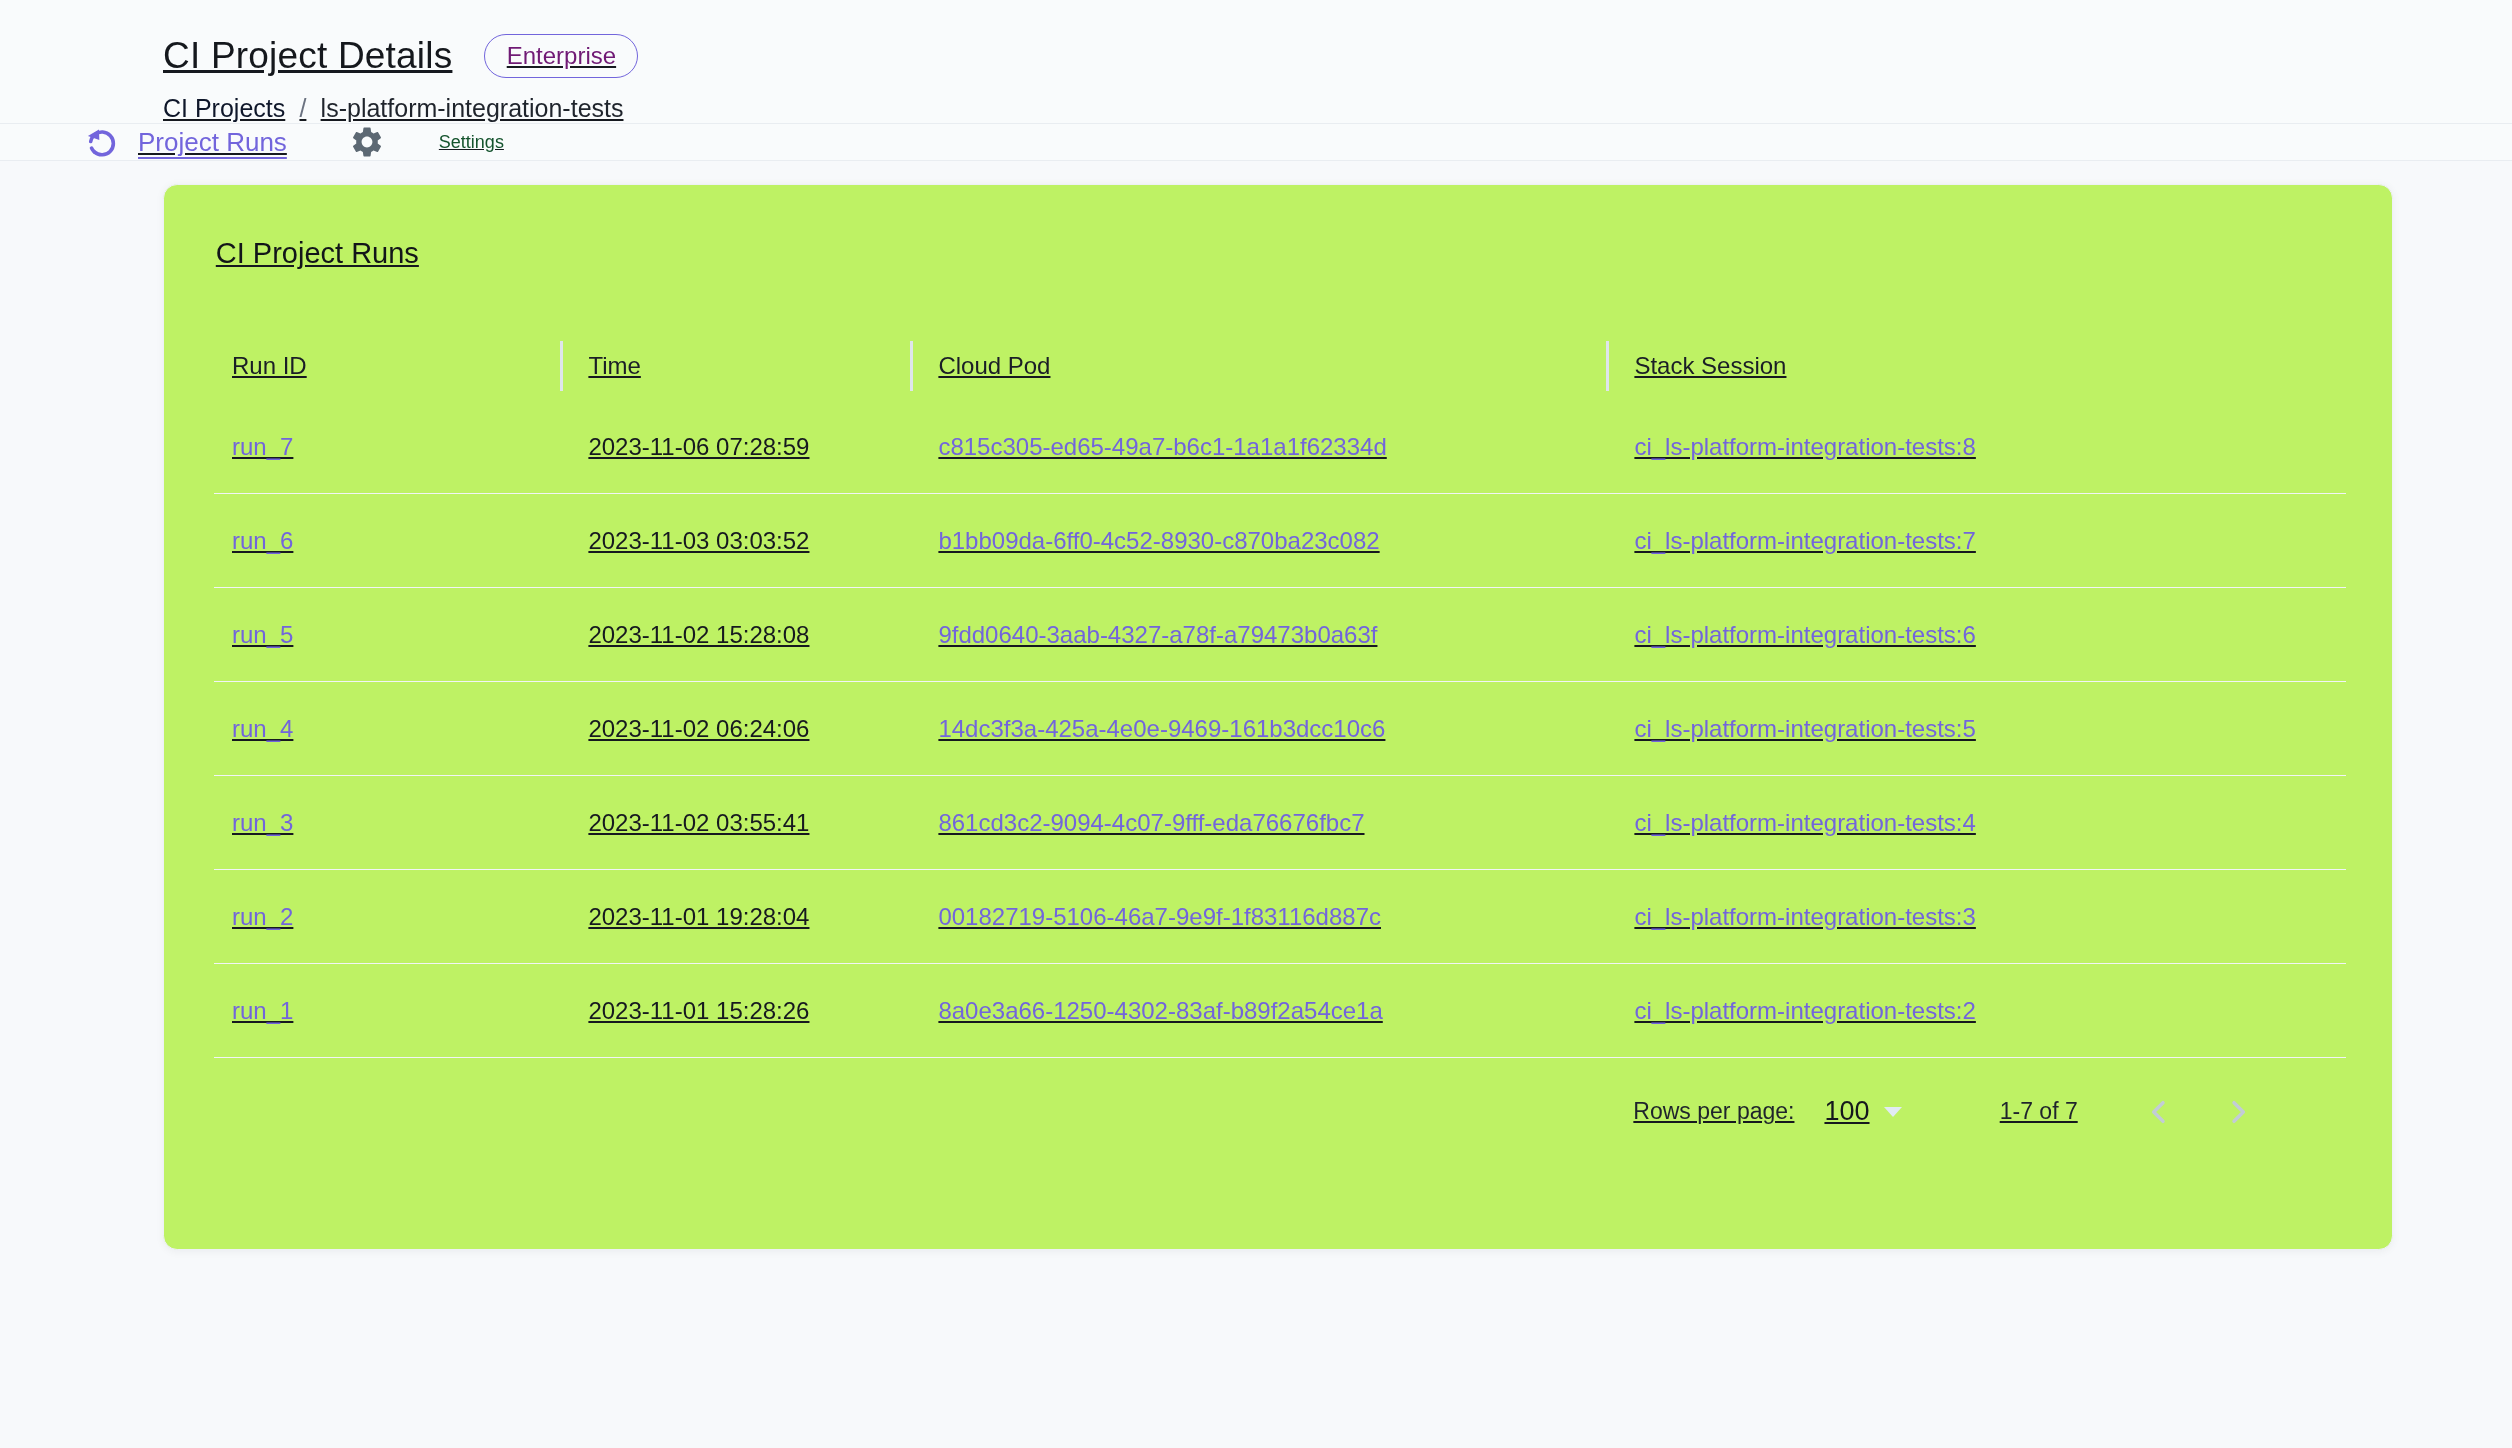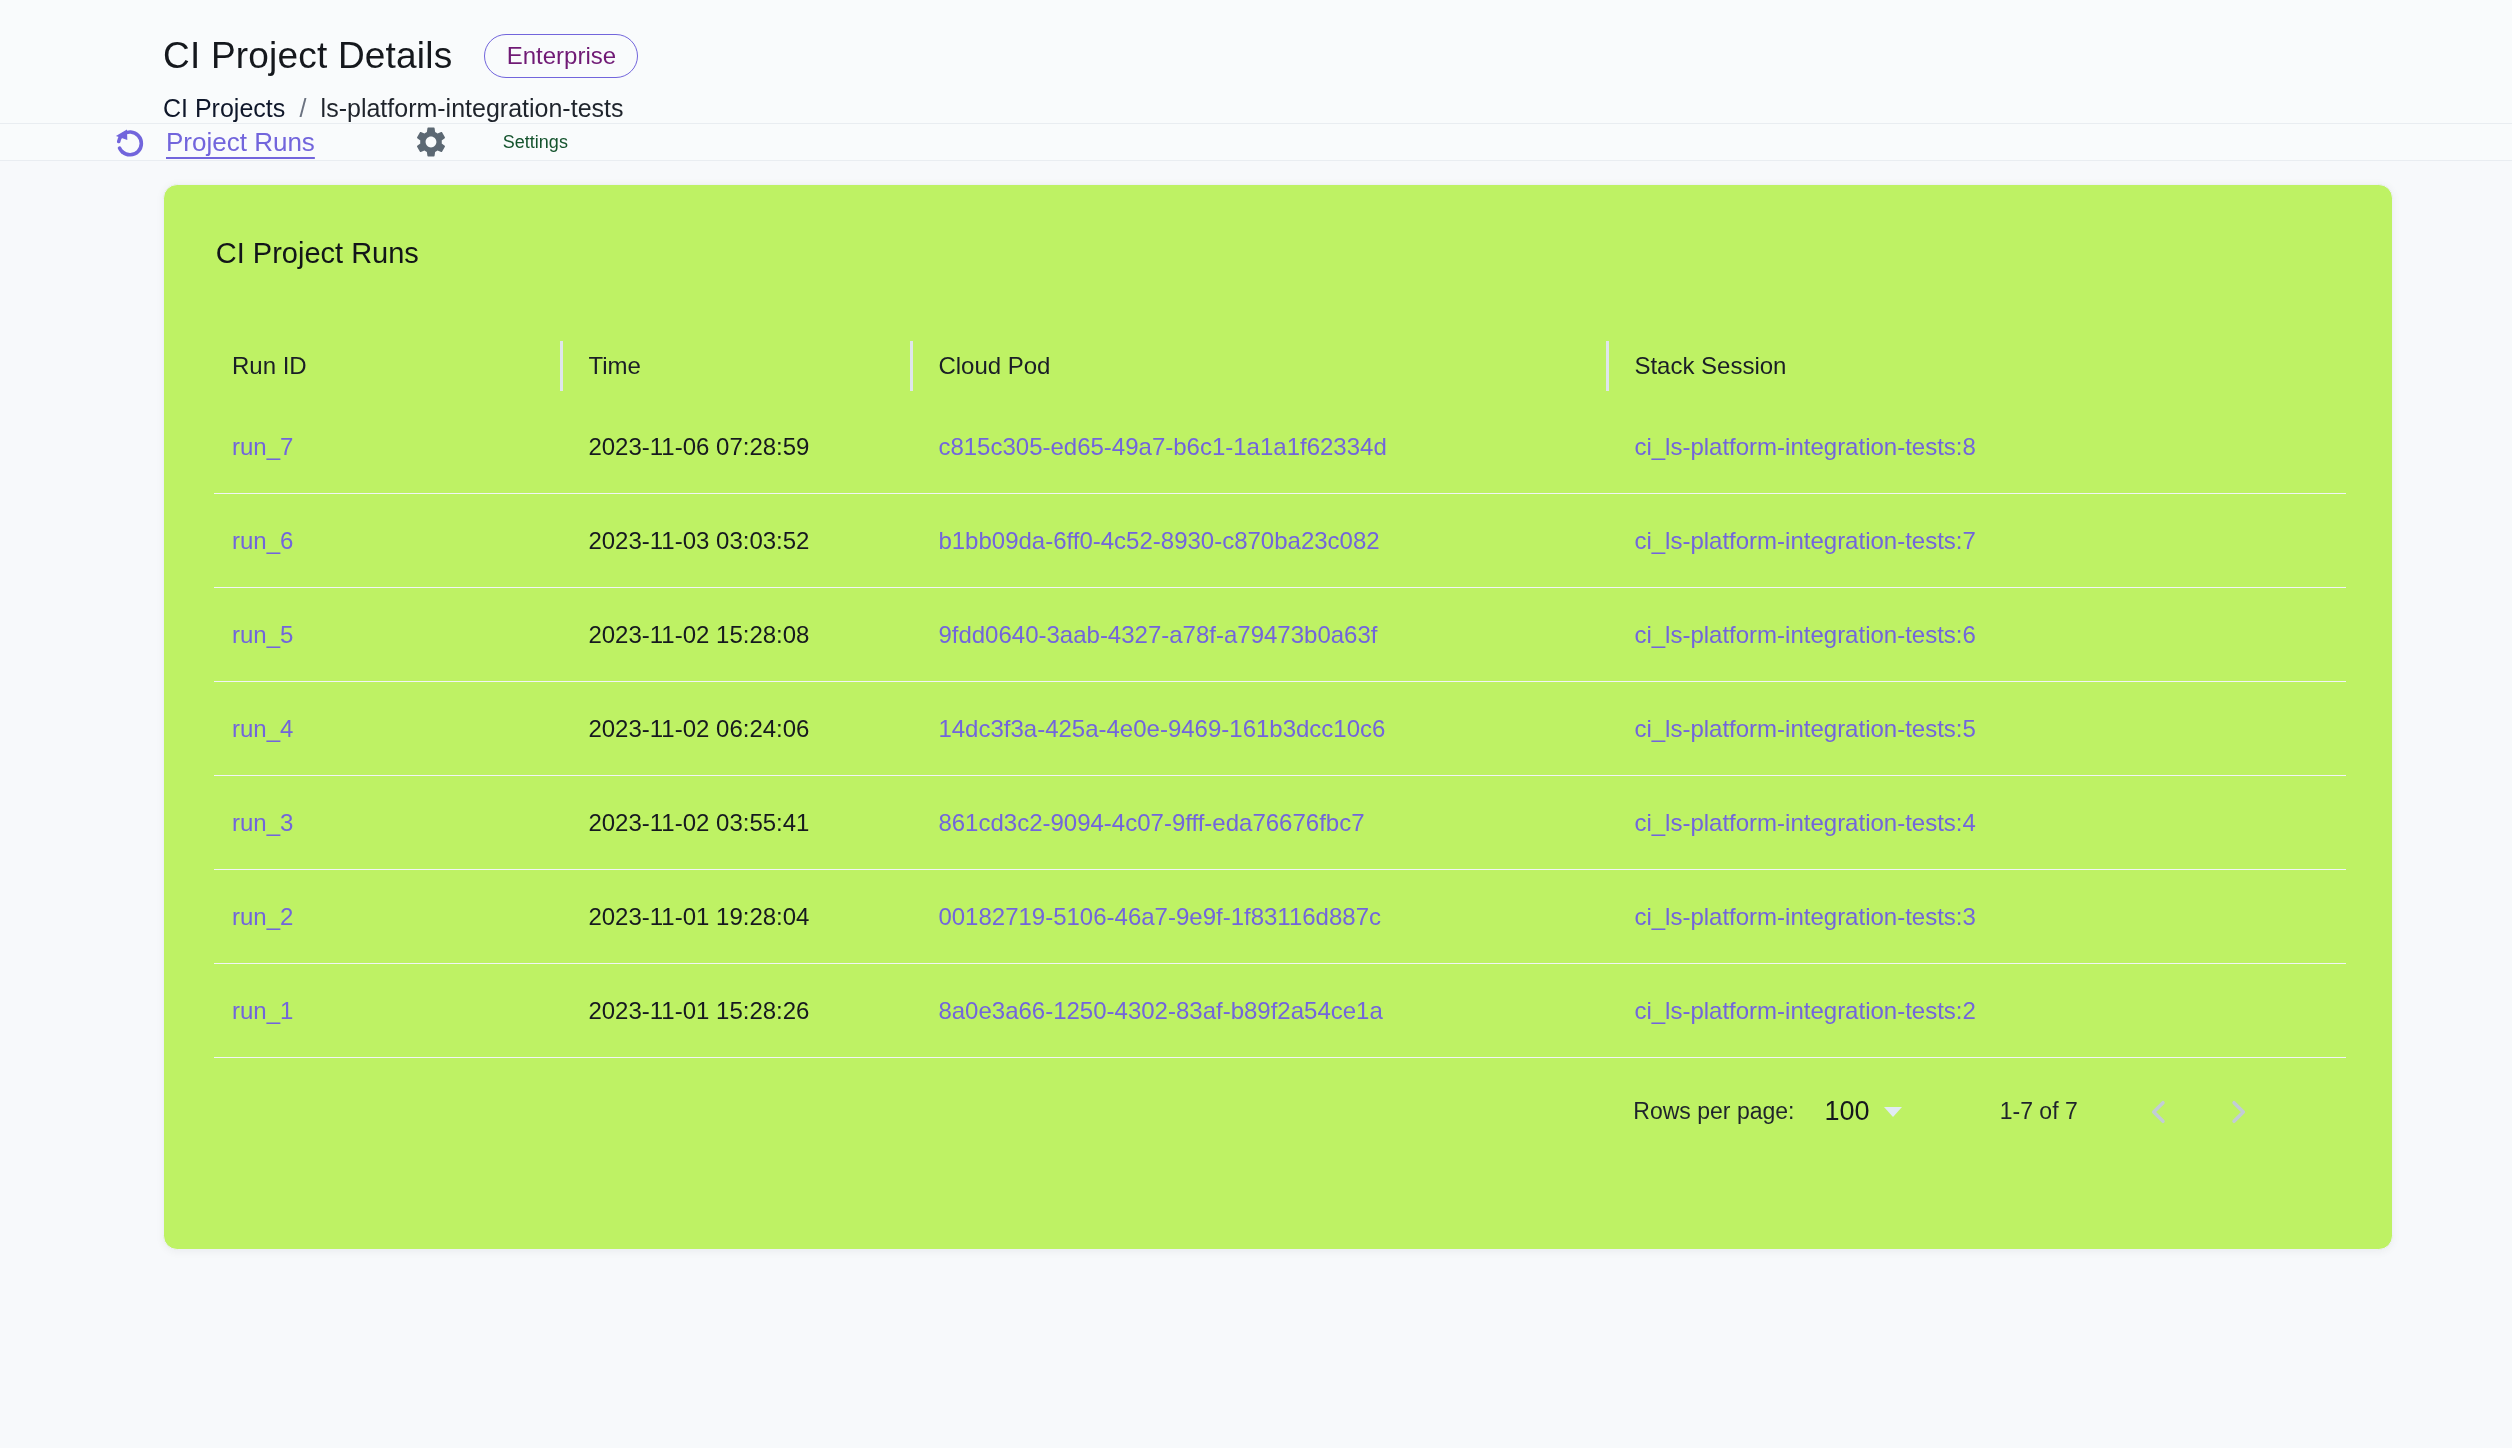--- a/index.html
+++ b/index.html
@@ -3,21 +3,21 @@
 <meta charset="utf-8">
 <style>
   * { margin: 0; padding: 0; box-sizing: border-box; }
   html, body { width: 2512px; height: 1449px; }
   body {
     font-family: "Liberation Sans", sans-serif;
     background: #f7f9fb;
     color: #16191f;
     overflow: hidden;
   }
-  .page { width: 2512px; height: 1225px; display: flex; flex-direction: column; }
+  .page { width: 2512px; height: 1225px; display: flex; flex-direction: column; text-decoration: underline; }
 
   
   .page-header {
     padding: 34px 0 0 163px;
     height: 159px;
     background: #f9fbfc;
     border-bottom: 1.8px solid #e9edf1;
   }
   .title-row { display: flex; align-items: center; gap: 32px; }
   .page-title { font-size: 37px; font-weight: 500; color: #15181d; letter-spacing: 0.2px; }
@@ -31,21 +31,21 @@
   .crumb-link { color: #0f172a; text-decoration: none; cursor: pointer; }
   .crumb-sep { color: #6b7280; }
   .crumb-current { color: #1f242c; }
 
   
   .tab-bar {
     height: 117px;
     background: #f9fbfc;
     border-bottom: 1.8px solid #e9edf1;
     display: flex; align-items: center;
-    padding-left: 112px; gap: 98px;
+    padding-left: 84px; gap: 62px;
   }
   .tab { display: flex; align-items: center; gap: 18px; cursor: pointer; }
   .tab .tab-icon { width: 36px; height: 36px; display: inline-flex; }
   .tab-label-active {
     color: #7265dc; font-size: 26px;
     text-decoration: underline; text-underline-offset: 6.2px; text-decoration-thickness: 1.8px;
   }
   .tab-label { color: #14532d; font-size: 18px; margin-left: 36px; }
 
   

